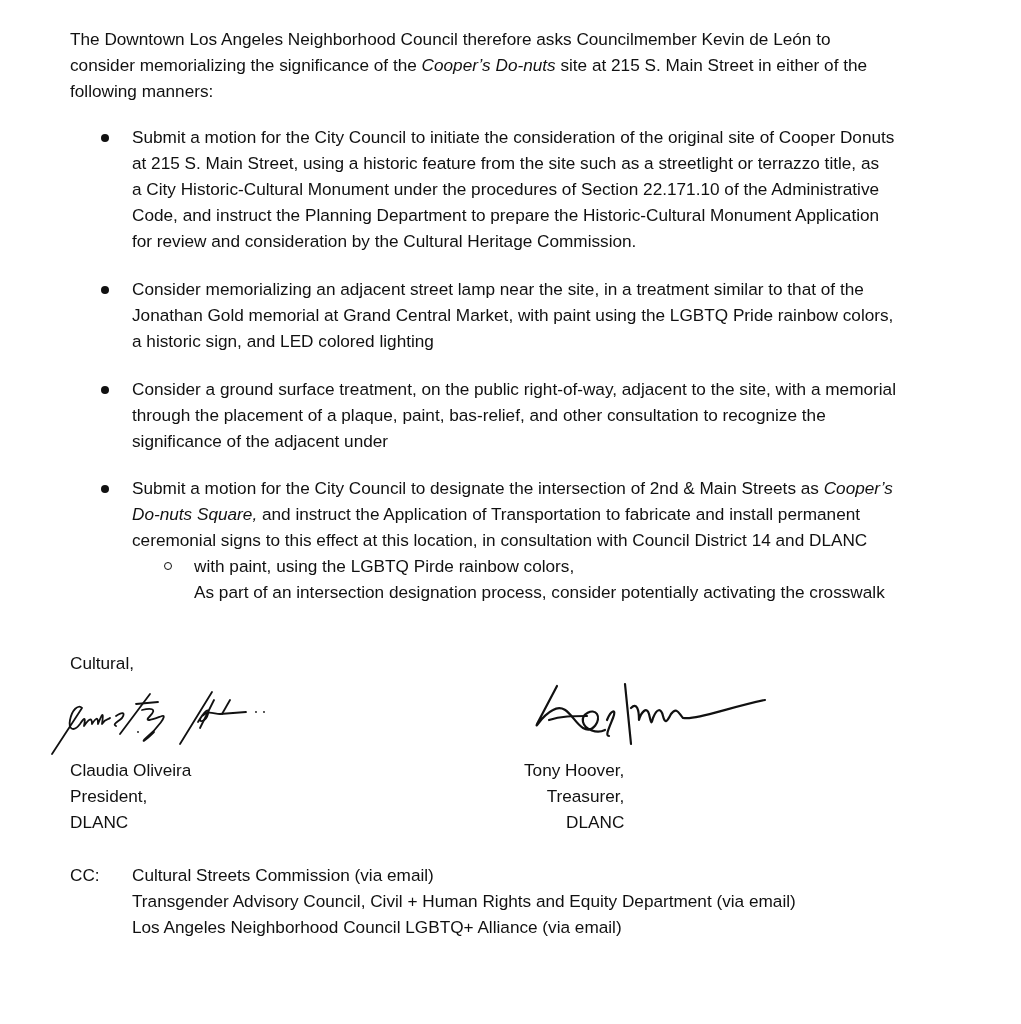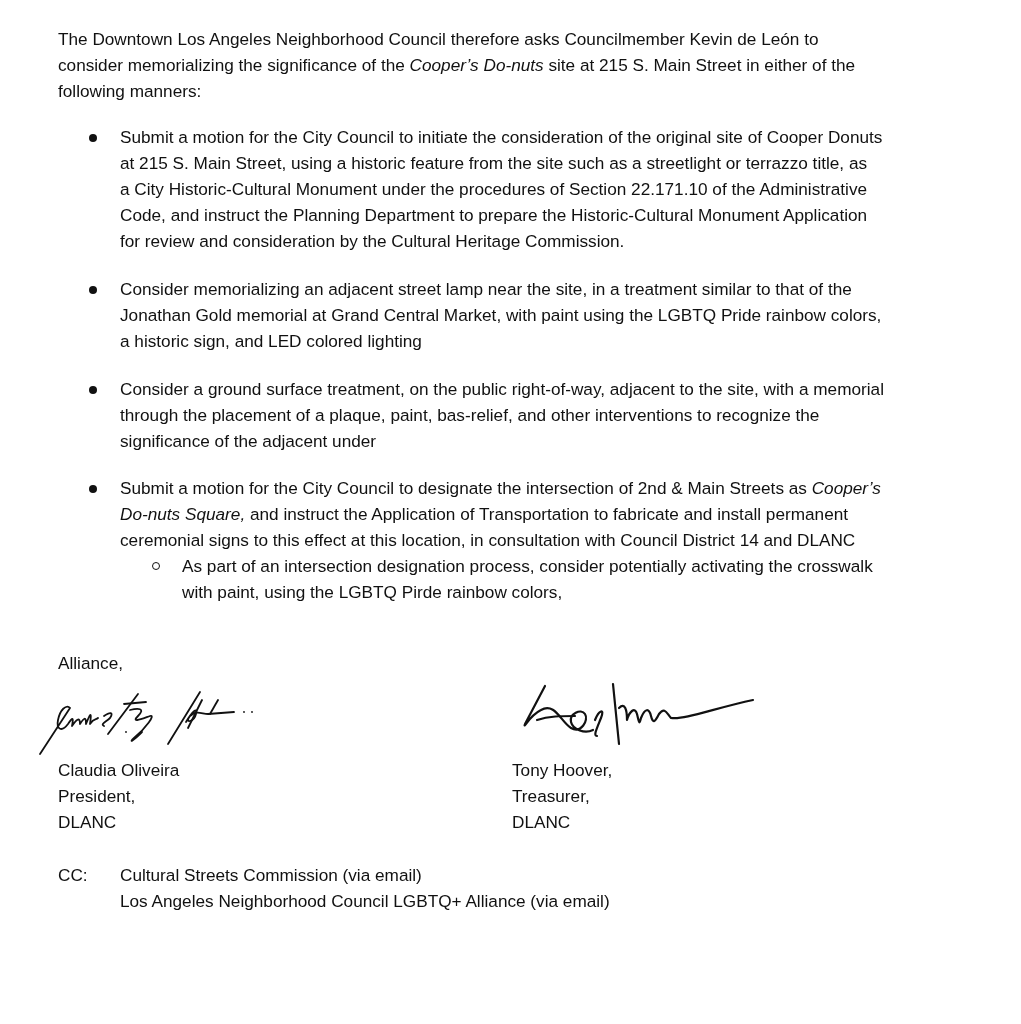--- a/index.html
+++ b/index.html
@@ -12,21 +12,21 @@
       height: 1024px;
       position: relative;
       overflow: hidden;
       font-family: "Liberation Sans", sans-serif;
       color: #111111;
       font-size: 17.2px;
       line-height: 26px;
     }
     .page {
       position: absolute;
-      left: 0; top: 0;
+      left: 12px; top: 0;
       width: 829px; height: 1024px;
     }
     .intro {
       position: absolute;
       left: 58px;
       top: 26px;
       width: 920px;
       margin: 0;
     }
     .intro span, .bullet-text span { display: inline; }
@@ -78,21 +78,21 @@
     }
     .sincerely {
       position: absolute;
       left: 58px;
       top: 650px;
     }
     .sig-block {
       position: absolute;
     }
     .sig-left { left: 58px; top: 757px; }
-    .sig-right { left: 512px; top: 757px; }
+    .sig-right { left: 512px; top: 757px; text-align: right; }
     .sig-line { display: block; }
     .signature {
       position: absolute;
     }
     .cc {
       position: absolute;
       left: 58px;
       top: 862px;
       width: 920px;
     }
@@ -141,44 +141,44 @@
         <span class="line">Consider memorializing an adjacent street lamp near the site, in a treatment similar to that of the</span>
         <span class="line">Jonathan Gold memorial at Grand Central Market, with paint using the LGBTQ Pride rainbow colors,</span>
         <span class="line">a historic sign, and LED colored lighting</span>
       </div>
     </div>
 
     <div class="bullet" style="top:252px;">
       <span class="bullet-dot"></span>
       <div class="bullet-text">
         <span class="line">Consider a ground surface treatment, on the public right-of-way, adjacent to the site, with a memorial</span>
-        <span class="line">through the placement of a plaque, paint, bas-relief, and other interventions to recognize the</span>
+        <span class="line">through the placement of a plaque, paint, bas-relief, and other consultation to recognize the</span>
         <span class="line">significance of the adjacent under</span>
       </div>
     </div>
 
     <div class="bullet" style="top:351px;">
       <span class="bullet-dot"></span>
       <div class="bullet-text">
         <span class="line"><span>Submit a motion for the City Council to designate the intersection of 2nd &amp; Main Streets as </span><span class="em">Cooper’s</span></span>
         <span class="line"><span class="em">Do-nuts Square,</span><span> and instruct the Application of Transportation to fabricate and install permanent</span></span>
         <span class="line">ceremonial signs to this effect at this location, in consultation with Council District 14 and DLANC</span>
       </div>
       <div style="position:absolute; left:0; top:78px; width:1021px;">
         <span class="sub-bullet-dot"></span>
         <div class="sub-bullet-text">
+          <span class="line">with paint, using the LGBTQ Pirde rainbow colors,</span>
           <span class="line">As part of an intersection designation process, consider potentially activating the crosswalk</span>
-          <span class="line">with paint, using the LGBTQ Pirde rainbow colors,</span>
         </div>
       </div>
     </div>
 
   </div>
 
-  <div class="sincerely">Alliance,</div>
+  <div class="sincerely">Cultural,</div>
 
   <svg class="signature" style="left:38px; top:682px;" width="235" height="75" viewBox="0 0 235 75">
     <g fill="none" stroke="#111" stroke-width="1.8" stroke-linecap="round" stroke-linejoin="round">
       <path d="M2 72 L32 26 C28 22 22 28 20 38 C18 48 24 50 30 42 C34 36 36 34 34 44 C38 38 42 34 42 42 C46 36 48 34 48 42 C52 32 54 28 52 42 C56 36 58 38 60 36"></path>
       <path d="M66 34 C72 30 76 30 72 36 C68 40 62 42 66 44"></path>
       <path d="M70 52 L100 12"></path>
       <path d="M86 22 L108 20"></path>
       <path d="M92 28 C100 26 108 26 100 34 C92 42 106 36 112 34 C118 32 108 46 96 56 C90 62 96 58 104 50"></path>
       <path d="M130 62 L162 10"></path>
       <path d="M148 40 C154 30 160 24 158 32 C156 40 146 42 152 34 C158 28 164 32 170 32 L196 30"></path>
@@ -209,17 +209,18 @@
   <div class="sig-block sig-right">
     <span class="sig-line">Tony Hoover,</span>
     <span class="sig-line">Treasurer,</span>
     <span class="sig-line">DLANC</span>
   </div>
 
   <div class="cc">
     <span class="cc-label">CC:</span>
     <div class="cc-list">
       <span class="cc-item">Cultural Streets Commission (via email)</span>
+      <span class="cc-item">Transgender Advisory Council, Civil + Human Rights and Equity Department (via email)</span>
       <span class="cc-item">Los Angeles Neighborhood Council LGBTQ+ Alliance (via email)</span>
     </div>
   </div>
 
 </div>
 
 </body></html>

